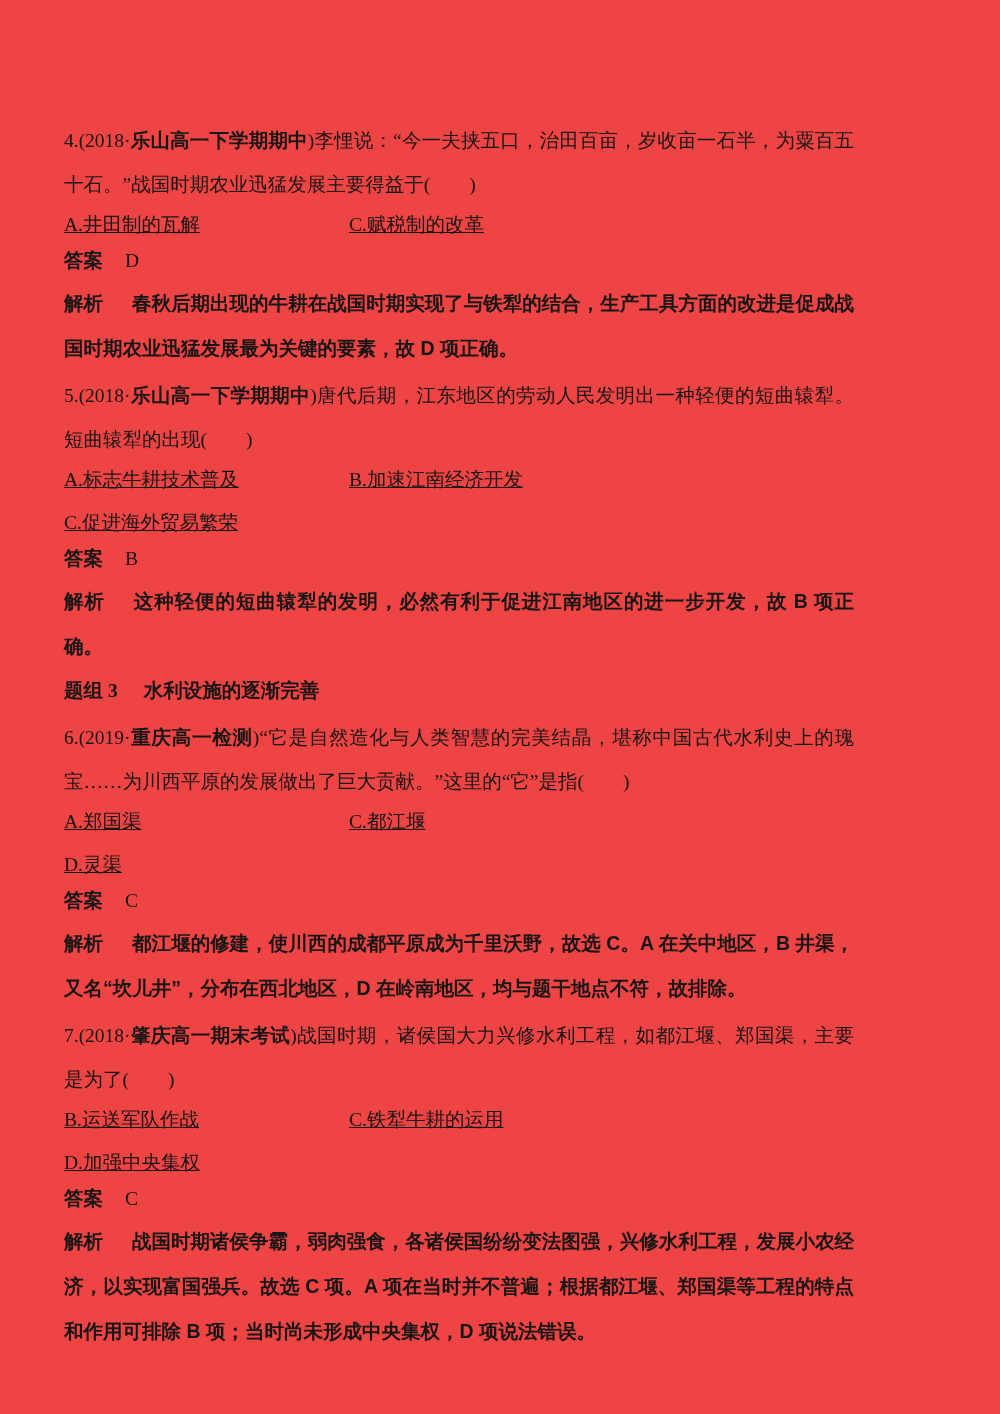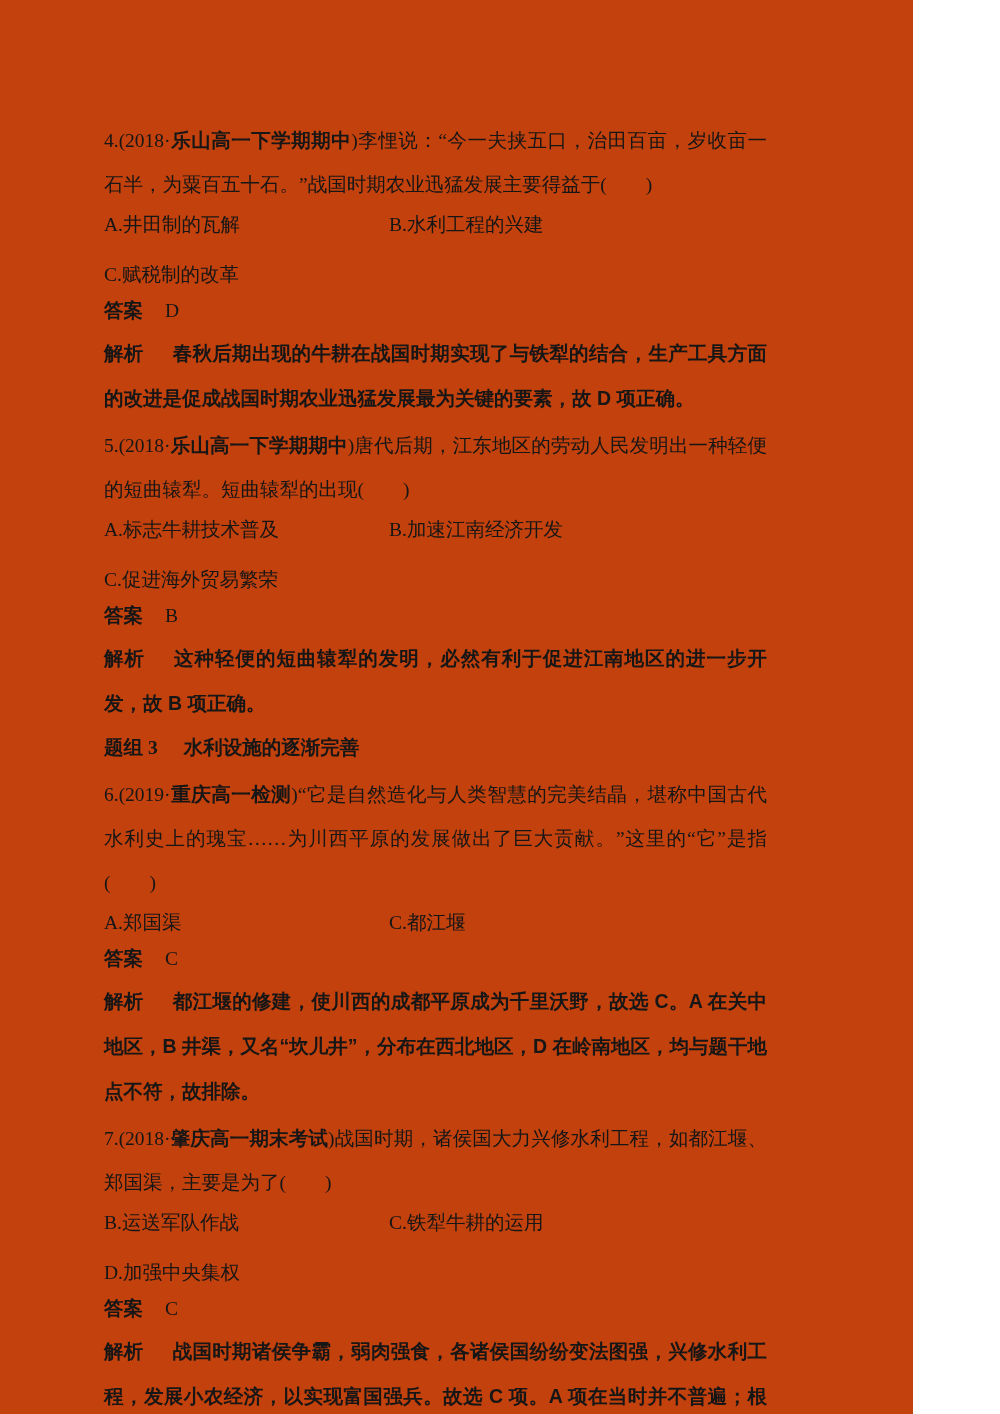--- a/index.html
+++ b/index.html
@@ -4,42 +4,43 @@
 <style>
   html, body { margin: 0; padding: 0; }
   body {
     width: 1000px;
     background: #ffffff;
     color: #161616;
     font-family: "Liberation Serif", "DejaVu Serif", serif;
   }
   .page {
     position: relative;
-    width: 913px;
+    width: 1000px;
     height: 1414px;
-    background: #c2410c;
+    background: #ef4444;
     box-sizing: border-box;
-    padding: 118px 146px 0 104px;
+    padding: 118px 146px 0 64px;
     overflow: hidden;
   }
   .stem {
     font-size: 19.5px;
     line-height: 44px;
     text-align: justify;
     margin: 0 0 2px 0;
   }
   .stem .src {
     font-family: "Liberation Sans", "DejaVu Sans", sans-serif;
     font-weight: bold;
   }
   .options {
     display: grid;
     grid-template-columns: 285px 1fr;
-    row-gap: 19px;
+    row-gap: 12px;
     margin: 2px 0 4px 0;
+    text-decoration: underline;
   }
   .option {
     font-size: 19.5px;
     line-height: 31px;
   }
   .answer-line {
     font-size: 19.5px;
     line-height: 33px;
     margin: 2px 0 4px 0;
   }
@@ -68,21 +69,20 @@
 </style>
 </head>
 <body>
 
 <div class="page">
 
   <div>
     <p class="stem"><span>4.(2018·</span><span class="src">乐山高一下学期期中</span><span>)</span><span>李悝说：“今一夫挟五口，治田百亩，岁收亩一石半，为粟百五十石。”战国时期农业迅猛发展主要得益于(　　)</span></p>
     <div class="options">
       <div class="option">A.井田制的瓦解</div>
-      <div class="option">B.水利工程的兴建</div>
       <div class="option">C.赋税制的改革</div>
     </div>
     <p class="answer-line"><span class="label">答案</span><span>D</span></p>
     <p class="analysis"><span class="label">解析</span><span>春秋后期出现的牛耕在战国时期实现了与铁犁的结合，生产工具方面的改进是促成战国时期农业迅猛发展最为关键的要素，故 D 项正确。</span></p>
   </div>
 
   <div>
     <p class="stem"><span>5.(2018·</span><span class="src">乐山高一下学期期中</span><span>)</span><span>唐代后期，江东地区的劳动人民发明出一种轻便的短曲辕犁。短曲辕犁的出现(　　)</span></p>
     <div class="options">
       <div class="option">A.标志牛耕技术普及</div>
@@ -93,20 +93,21 @@
     <p class="analysis"><span class="label">解析</span><span>这种轻便的短曲辕犁的发明，必然有利于促进江南地区的进一步开发，故 B 项正确。</span></p>
   </div>
 
   <p class="group-header"><span>题组 3</span><span class="g-title">水利设施的逐渐完善</span></p>
 
   <div>
     <p class="stem"><span>6.(2019·</span><span class="src">重庆高一检测</span><span>)</span><span>“它是自然造化与人类智慧的完美结晶，堪称中国古代水利史上的瑰宝……为川西平原的发展做出了巨大贡献。”这里的“它”是指(　　)</span></p>
     <div class="options">
       <div class="option">A.郑国渠</div>
       <div class="option">C.都江堰</div>
+      <div class="option">D.灵渠</div>
     </div>
     <p class="answer-line"><span class="label">答案</span><span>C</span></p>
     <p class="analysis"><span class="label">解析</span><span>都江堰的修建，使川西的成都平原成为千里沃野，故选 C。A 在关中地区，B 井渠，又名“坎儿井”，分布在西北地区，D 在岭南地区，均与题干地点不符，故排除。</span></p>
   </div>
 
   <div>
     <p class="stem"><span>7.(2018·</span><span class="src">肇庆高一期末考试</span><span>)</span><span>战国时期，诸侯国大力兴修水利工程，如都江堰、郑国渠，主要是为了(　　)</span></p>
     <div class="options">
       <div class="option">B.运送军队作战</div>
       <div class="option">C.铁犁牛耕的运用</div>

